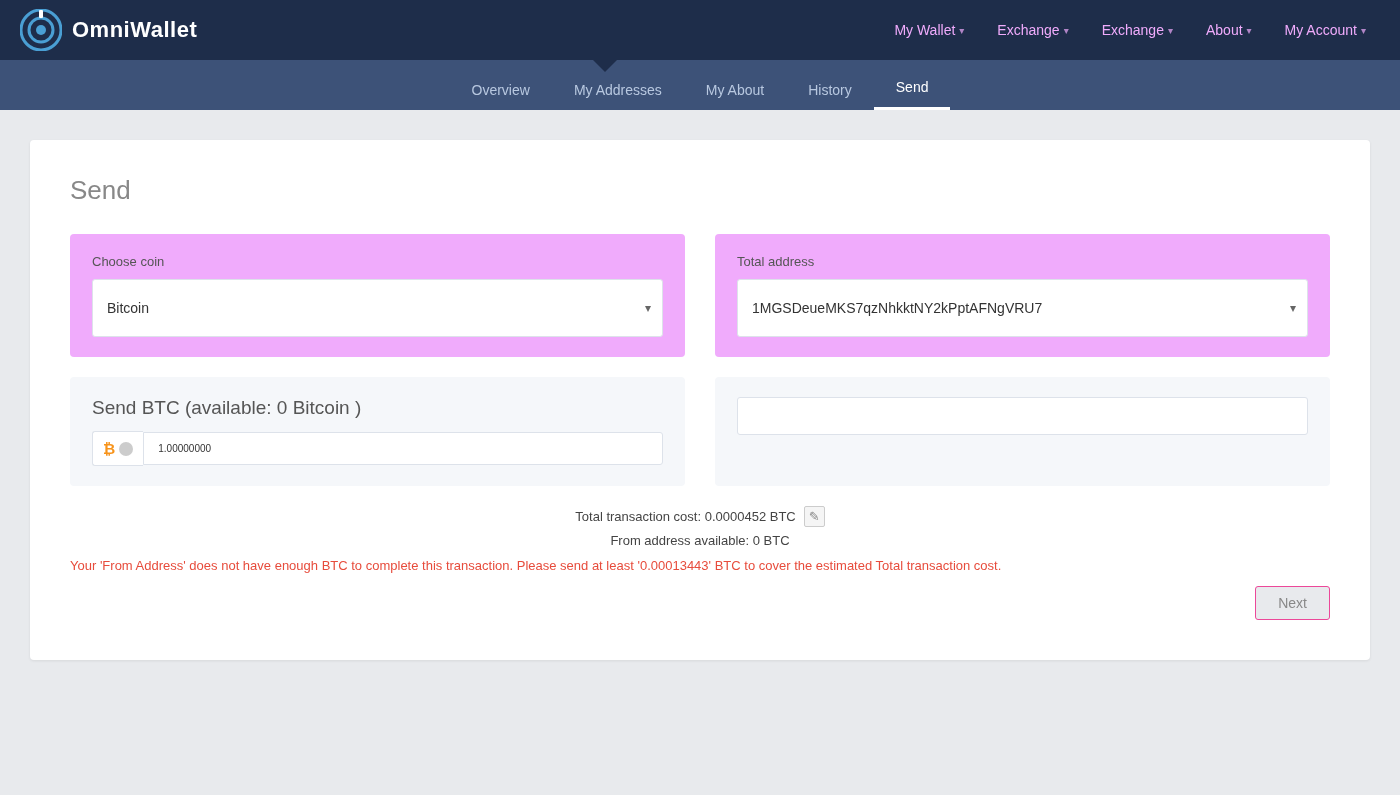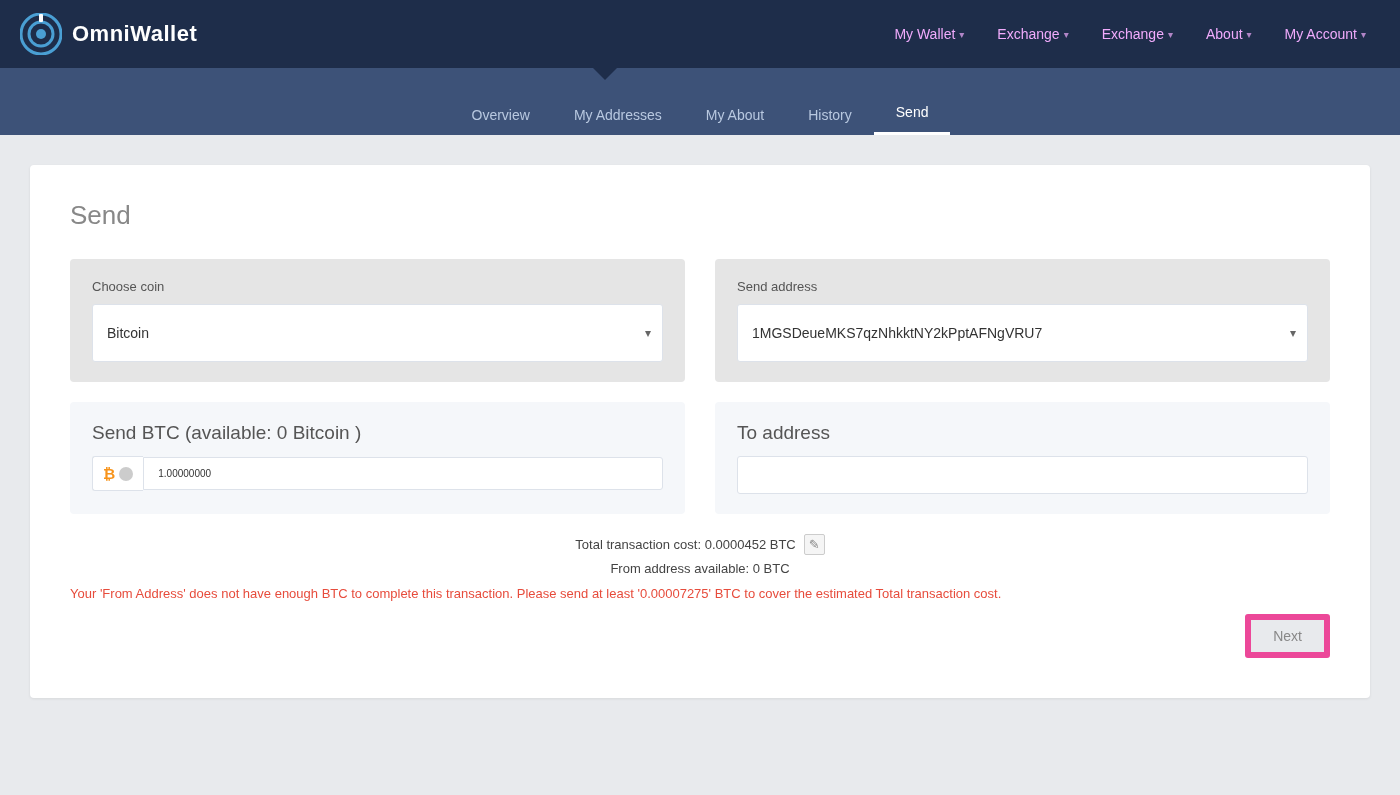--- a/index.html
+++ b/index.html
@@ -5,21 +5,21 @@
     * { box-sizing: border-box; margin: 0; padding: 0; }
     body {
       font-family: 'Segoe UI', Arial, sans-serif;
       background: #e8eaed;
       min-height: 795px;
     }
 
     
     .top-nav {
       background: #1e2d4a;
-      height: 68px;
+      height: 60px;
       display: flex;
       align-items: center;
       padding: 0 20px;
       position: relative;
       gap: 20px;
     }
     .logo-area {
       display: flex;
       align-items: center;
       gap: 10px;
@@ -55,21 +55,21 @@
       transition: background 0.2s;
     }
     .nav-item .chevron {
       font-size: 10px;
       opacity: 0.7;
     }
 
     
     .sub-nav {
       background: #3d5278;
-      height: 67px;
+      height: 50px;
       display: flex;
       align-items: flex-end;
       justify-content: center;
       gap: 0;
       position: relative;
     }
     
     .sub-nav::before {
       content: '';
       position: absolute;
@@ -112,21 +112,21 @@
       margin-bottom: 28px;
     }
 
     
     .form-row {
       display: flex;
       gap: 30px;
       margin-bottom: 20px;
     }
     .form-section {
-      background: #e5e5e5;
+      background: #f0abfc;
       border-radius: 4px;
       padding: 20px 22px;
       flex: 1;
     }
     .form-label {
       font-size: 13px;
       color: #555;
       margin-bottom: 10px;
       font-weight: 400;
     }
@@ -254,21 +254,21 @@
       font-size: 13px;
       line-height: 1.5;
       margin-top: 8px;
       margin-bottom: 10px;
     }
 
     
     .next-btn {
       float: right;
       background: #e8eaed;
-      border: 6px solid #ec4899;
+      border: 1px solid #ec4899;
       border-radius: 3px;
       padding: 8px 22px;
       font-size: 14px;
       color: #888;
       cursor: pointer;
     }
     .clearfix::after {
       content: '';
       display: table;
       clear: both;
@@ -329,21 +329,21 @@
       <div class="form-section">
         <div class="form-label">Choose coin</div>
         <div class="form-select-wrapper">
           <select class="form-select">
             <option>Bitcoin</option>
           </select>
           <span class="select-arrow">▾</span>
         </div>
       </div>
       <div class="form-section">
-        <div class="form-label">Send address</div>
+        <div class="form-label">Total address</div>
         <div class="form-select-wrapper">
           <select class="form-select">
             <option>1MGSDeueMKS7qzNhkktNY2kPptAFNgVRU7</option>
           </select>
           <span class="select-arrow">▾</span>
         </div>
       </div>
     </div>
 
     <div class="send-row">
@@ -351,31 +351,30 @@
         <div class="send-label">Send BTC (available: 0 Bitcoin )</div>
         <div class="send-input-wrapper">
           <div class="btc-icon-btn">
             <span class="btc-symbol">₿</span>
             <span class="toggle-circle"></span>
           </div>
           <input class="amount-input" type="text" value="1.00000000" style="">
         </div>
       </div>
       <div class="to-address-section">
-        <div class="send-label">To address</div>
         <input class="to-address-input" type="text" placeholder="" style="">
       </div>
     </div>
 
     <div class="info-row">
       <span>Total transaction cost: 0.0000452 BTC</span>
       <span class="edit-icon">✎</span>
     </div>
     <div class="info-row">
       <span>From address available: 0 BTC</span>
     </div>
 
     <div class="clearfix">
-      <div class="error-msg">Your 'From Address' does not have enough BTC to complete this transaction. Please send at least '0.00007275' BTC to cover the estimated Total transaction cost.</div>
+      <div class="error-msg">Your 'From Address' does not have enough BTC to complete this transaction. Please send at least '0.00013443' BTC to cover the estimated Total transaction cost.</div>
       <button class="next-btn">Next</button>
     </div>
   </div>
 </div>
 
 </body></html>

